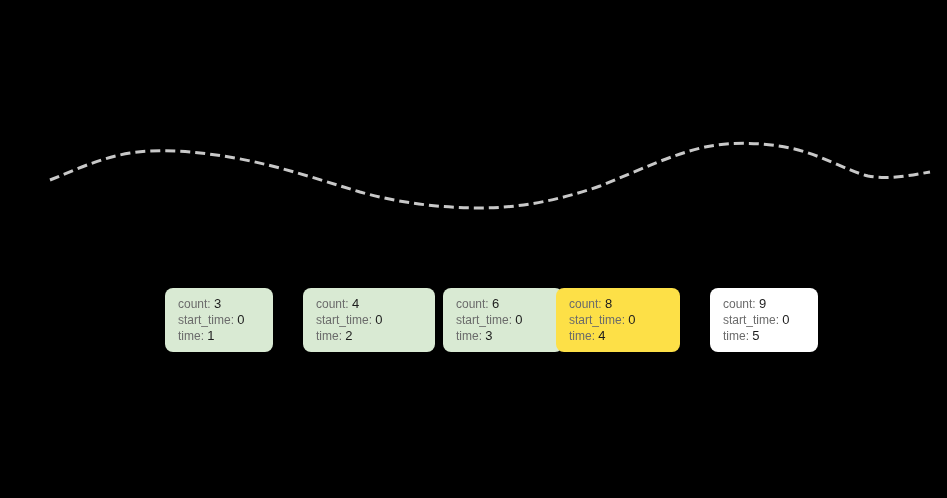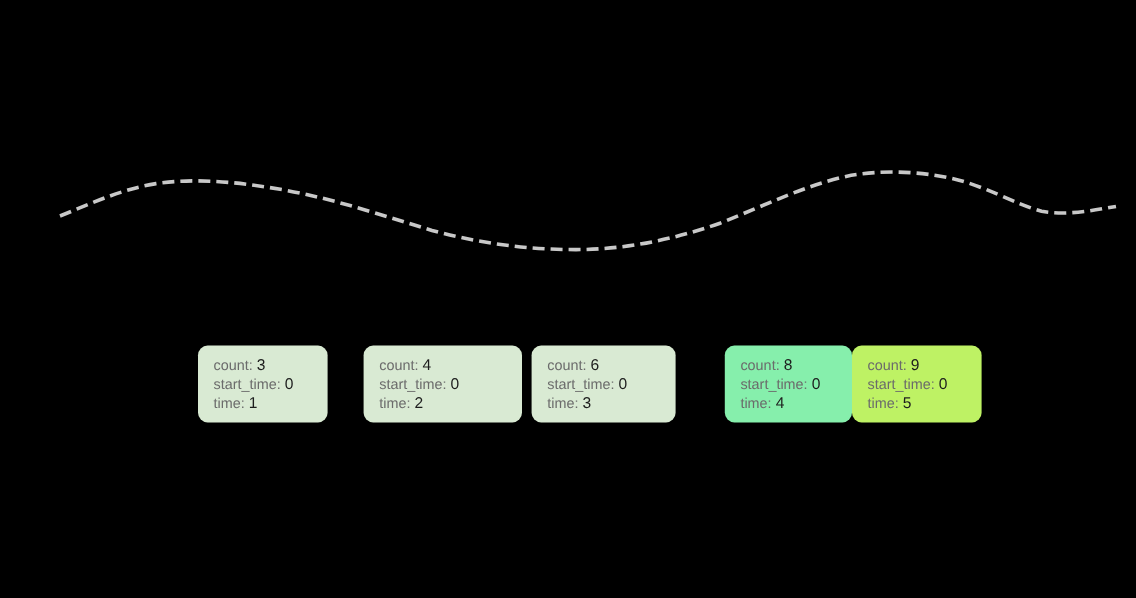--- a/index.html
+++ b/index.html
@@ -77,25 +77,25 @@
       <div class="card" style="left: 303px; width: 132px; background: rgb(217, 234, 211); border-radius: 8px;">
         <div class="card-line"><span class="lbl" style="color: rgb(107, 107, 107);">count:</span> <span class="val" style="color: rgb(29, 29, 29);">4</span></div>
         <div class="card-line"><span class="lbl" style="color: rgb(107, 107, 107);">start_time:</span> <span class="val" style="color: rgb(29, 29, 29);">0</span></div>
         <div class="card-line"><span class="lbl" style="color: rgb(107, 107, 107);">time:</span> <span class="val" style="color: rgb(29, 29, 29);">2</span></div>
       </div>
       <div class="card" style="left: 443px; width: 120px; background: rgb(217, 234, 211); border-radius: 8px;">
         <div class="card-line"><span class="lbl" style="color: rgb(107, 107, 107);">count:</span> <span class="val" style="color: rgb(29, 29, 29);">6</span></div>
         <div class="card-line"><span class="lbl" style="color: rgb(107, 107, 107);">start_time:</span> <span class="val" style="color: rgb(29, 29, 29);">0</span></div>
         <div class="card-line"><span class="lbl" style="color: rgb(107, 107, 107);">time:</span> <span class="val" style="color: rgb(29, 29, 29);">3</span></div>
       </div>
-      <div class="card" style="left: 604px; width: 106px; background: #86efac; border-radius: 8px;">
+      <div class="card" style="left: 556px; width: 124px; background: #fde047; border-radius: 8px;">
         <div class="card-line"><span class="lbl" style="color: rgb(107, 107, 107);">count:</span> <span class="val" style="color: rgb(29, 29, 29);">8</span></div>
         <div class="card-line"><span class="lbl" style="color: rgb(107, 107, 107);">start_time:</span> <span class="val" style="color: rgb(29, 29, 29);">0</span></div>
         <div class="card-line"><span class="lbl" style="color: rgb(107, 107, 107);">time:</span> <span class="val" style="color: rgb(29, 29, 29);">4</span></div>
       </div>
-      <div class="card" style="left: 710px; width: 108px; background: #bef264; border-radius: 8px;">
+      <div class="card" style="left: 710px; width: 108px; background: #ffffff; border-radius: 8px;">
         <div class="card-line"><span class="lbl" style="color: rgb(107, 107, 107);">count:</span> <span class="val" style="color: rgb(29, 29, 29);">9</span></div>
         <div class="card-line"><span class="lbl" style="color: rgb(107, 107, 107);">start_time:</span> <span class="val" style="color: rgb(29, 29, 29);">0</span></div>
         <div class="card-line"><span class="lbl" style="color: rgb(107, 107, 107);">time:</span> <span class="val" style="color: rgb(29, 29, 29);">5</span></div>
       </div>
     </div>
 
 </div>
 
 </body></html>

